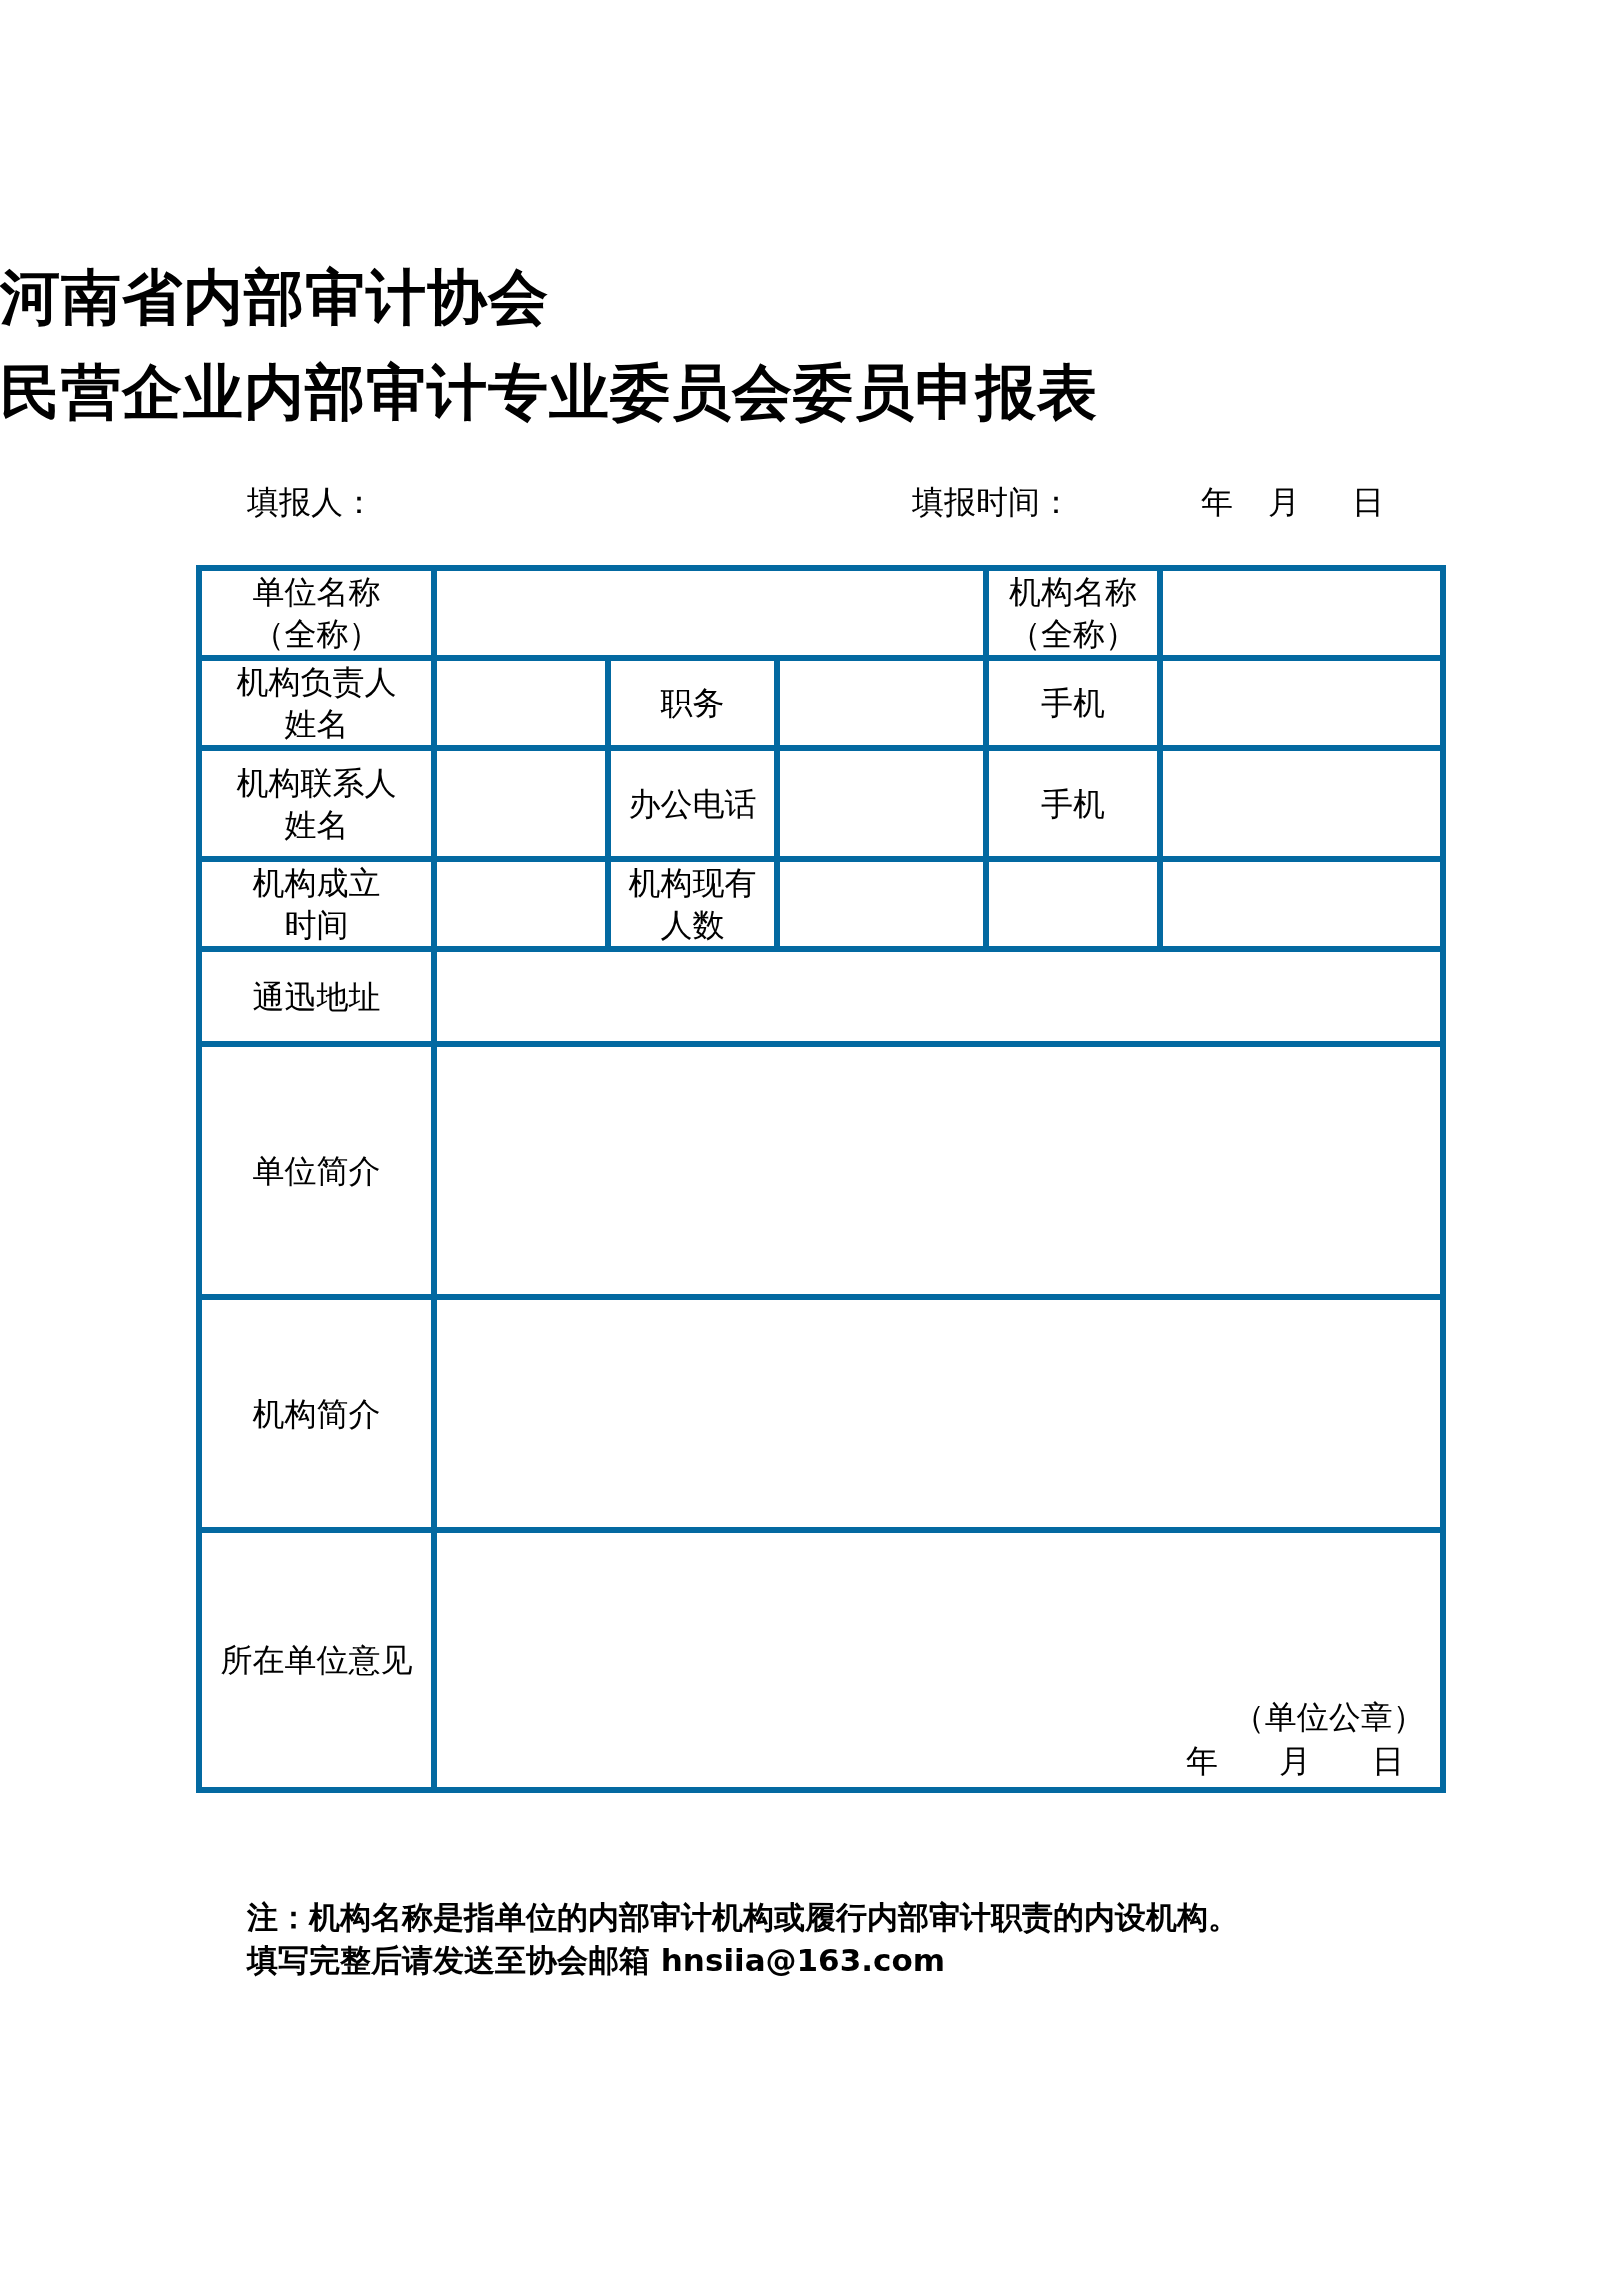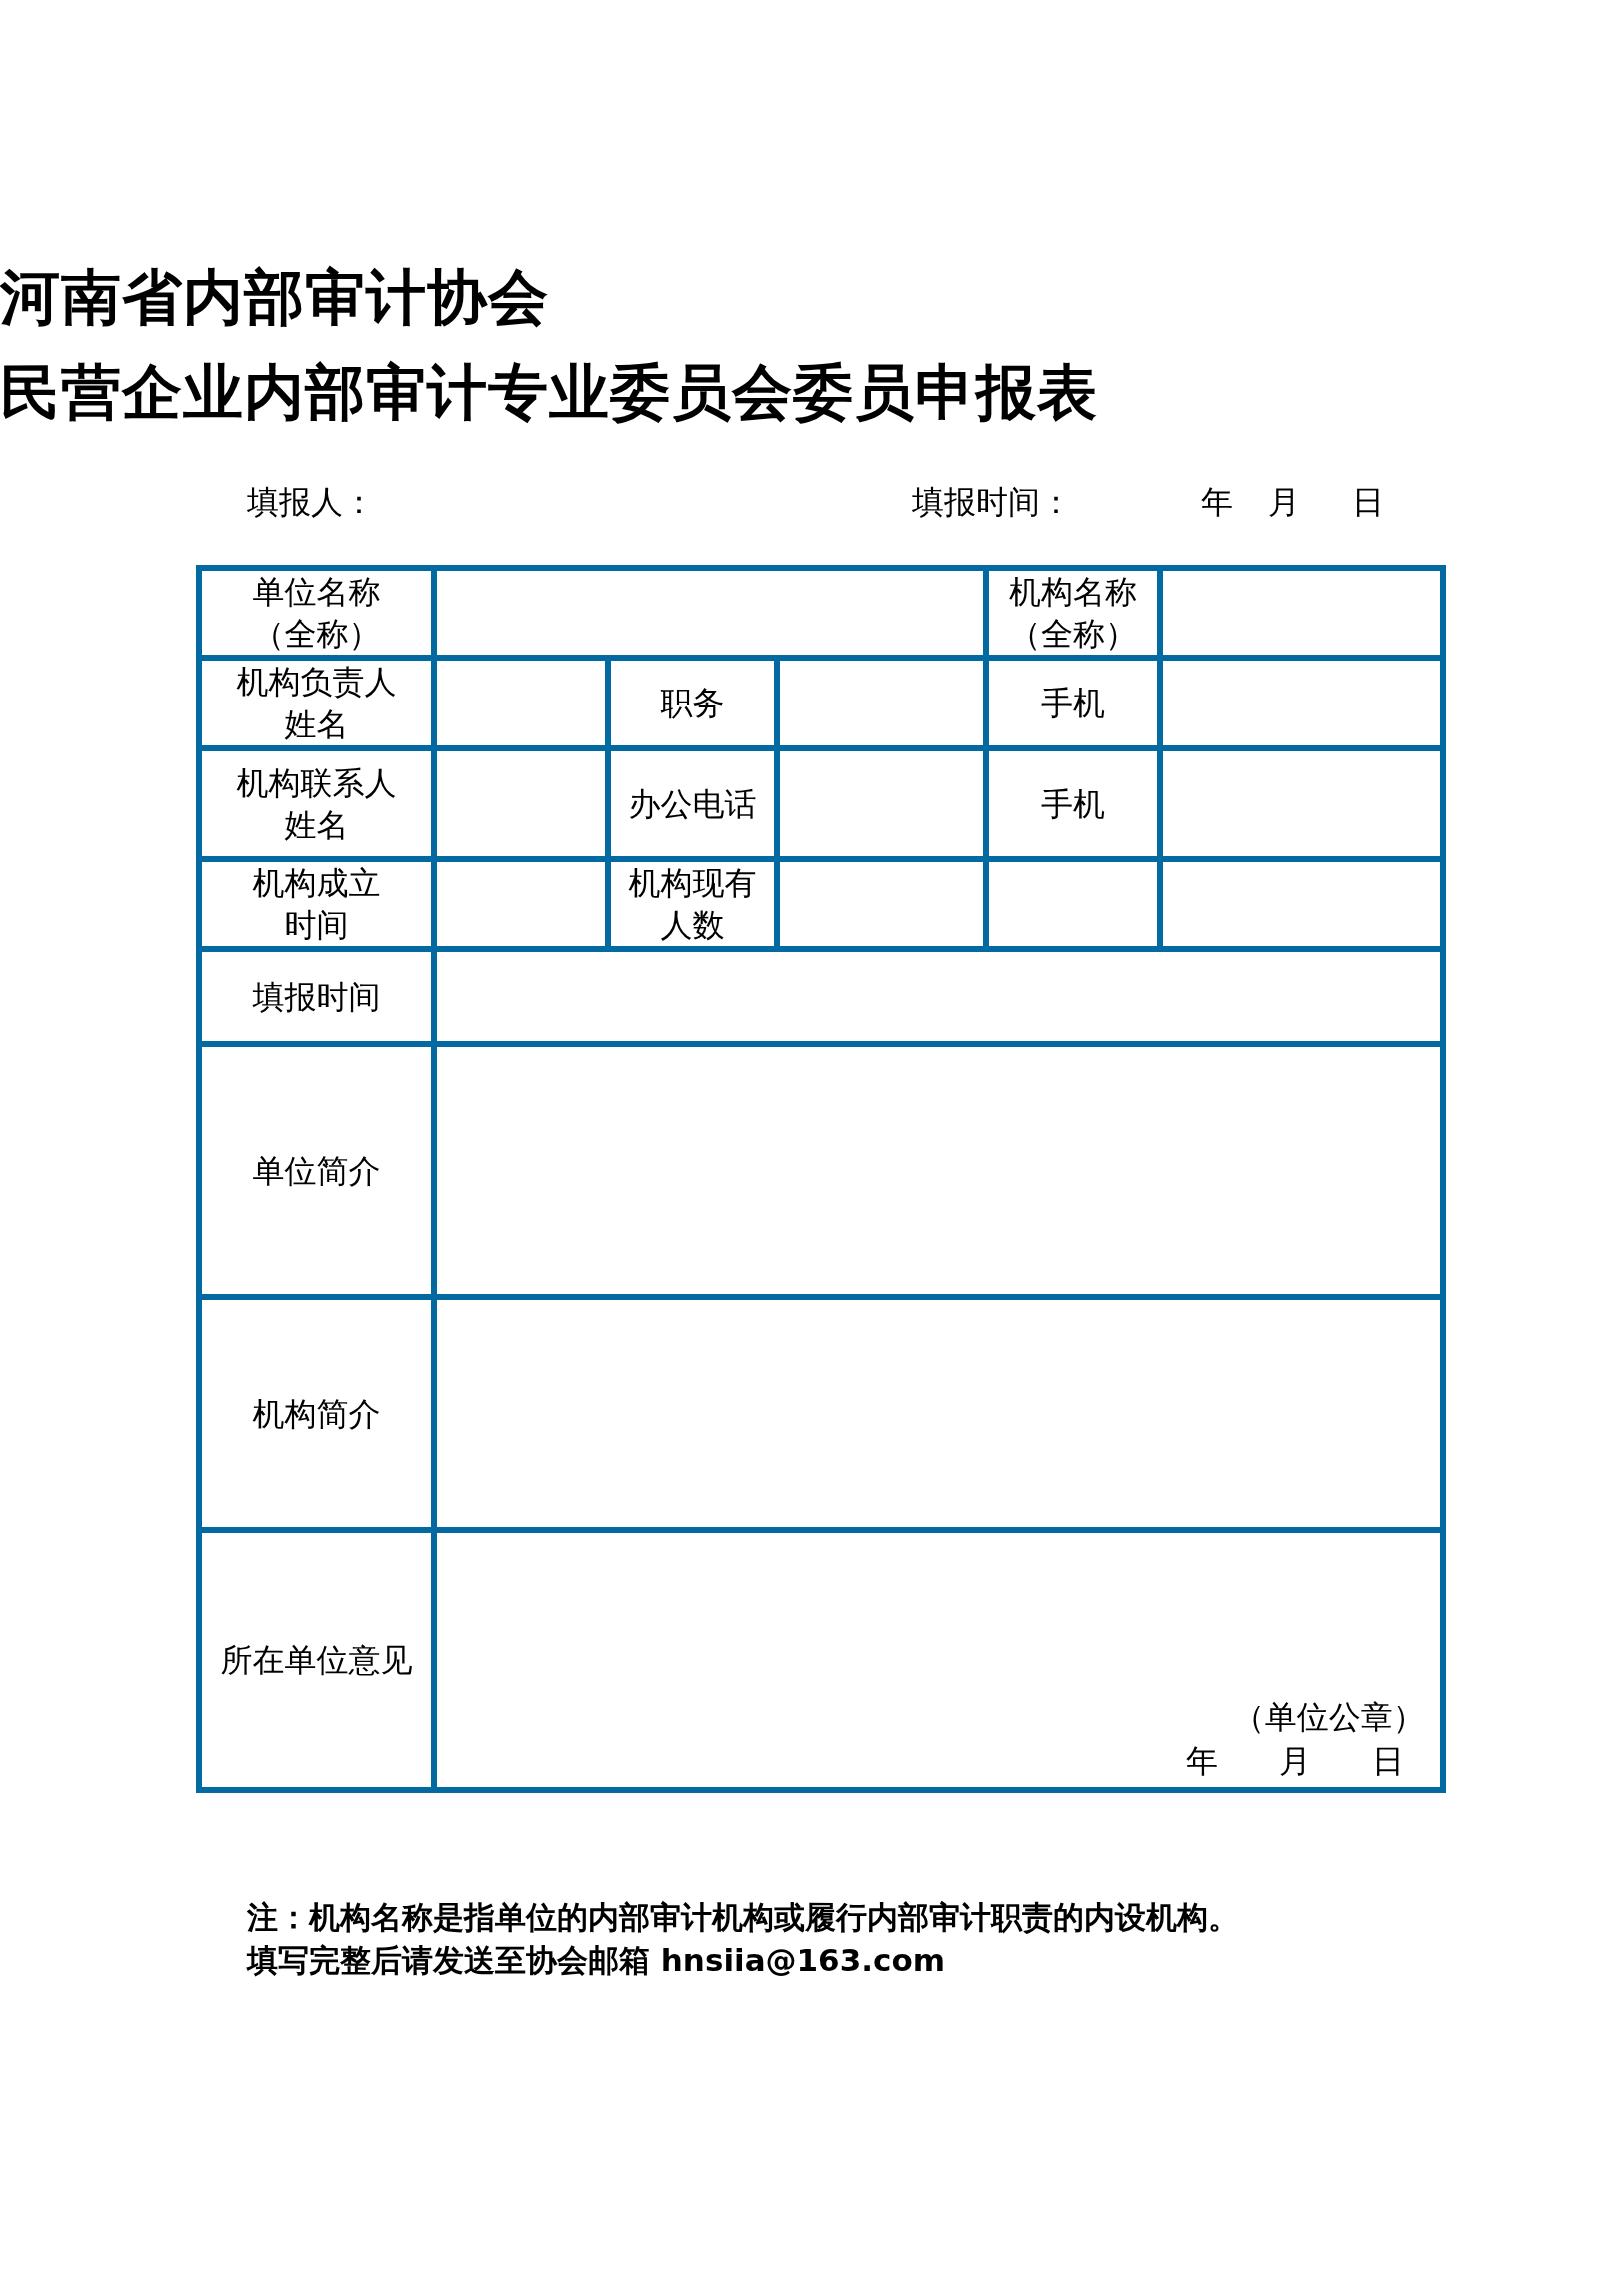--- a/index.html
+++ b/index.html
@@ -61,21 +61,21 @@
   </tr>
   <tr style="height:87px">
     <td><span>机构成立</span><br><span>时间</span></td>
     <td></td>
     <td><span>机构现有</span><br><span>人数</span></td>
     <td></td>
     <td></td>
     <td></td>
   </tr>
   <tr style="height:95px">
-    <td>填报时间</td>
+    <td>通迅地址</td>
     <td colspan="5"></td>
   </tr>
   <tr style="height:253px">
     <td>单位简介</td>
     <td colspan="5"></td>
   </tr>
   <tr style="height:233px">
     <td>机构简介</td>
     <td colspan="5"></td>
   </tr>

